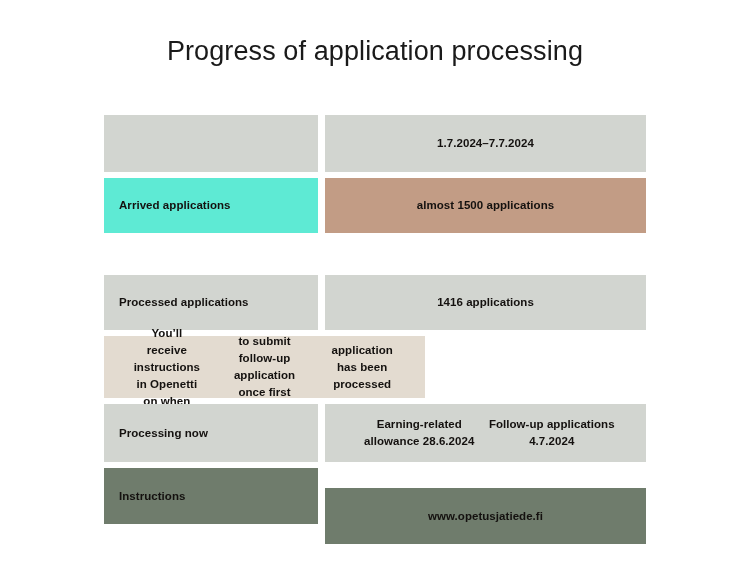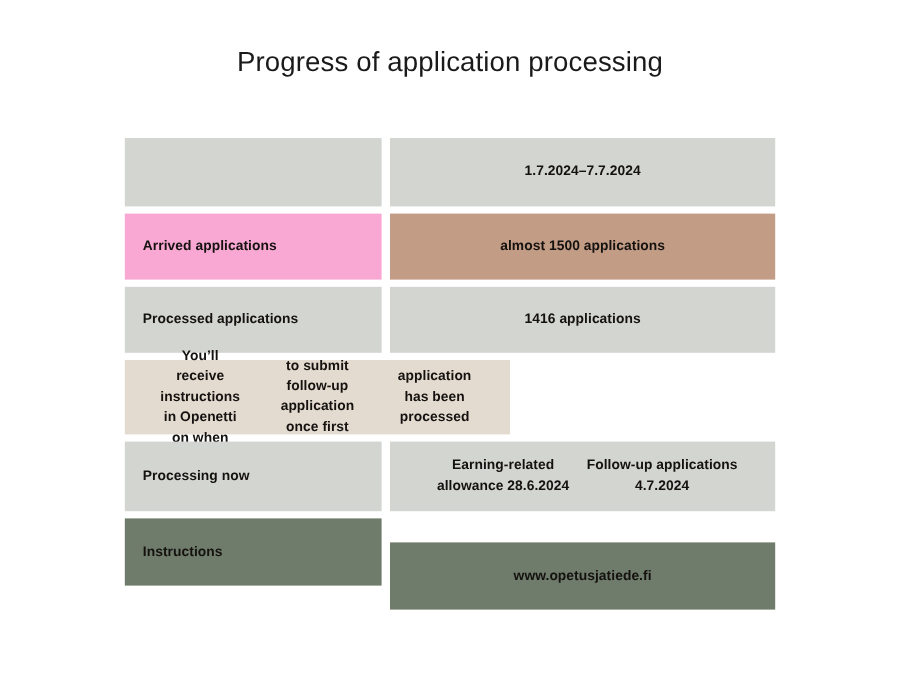--- a/index.html
+++ b/index.html
@@ -18,21 +18,21 @@
     width: 750px;
     height: 563px;
     background: #ffffff;
   }
   .slide-title {
     position: absolute;
     left: 0;
     top: 34px;
     width: 750px;
     text-align: center;
-    font-size: 23px;
+    font-size: 27px;
     font-weight: 400;
     color: #1a1a1a;
     letter-spacing: 0.1px;
     line-height: 34px;
   }
   .status-table {
     position: absolute;
     left: 104px;
     top: 115px;
     width: 542px;
@@ -70,21 +70,21 @@
     line-height: 17px;
     letter-spacing: 0.05px;
   }
   .t-cell.value span {
     display: block;
     width: 100%;
   }
   
   .row-period .t-cell { height: 57px; }
   .row-arrived .t-cell { height: 55px; }
-  .row-processed .t-cell { height: 55px; }
+  .row-processed .t-cell { height: 55px; margin-top: 36px; }
   .row-important .t-cell { height: 62px; }
   .row-processing .t-cell { height: 58px; }
   .row-instructions .t-cell { height: 56px; }
 </style>
 </head>
 <body style="background: rgb(255, 255, 255);">
 
 <div class="slide">
 
   <div class="slide-title">Progress of application processing</div>
@@ -94,21 +94,21 @@
     <div class="t-row row-period">
       <div class="t-cell label" style="background: rgb(210, 213, 208);">
         <span></span>
       </div>
       <div class="t-cell value" style="background: rgb(210, 213, 208);">
         <span>1.7.2024–7.7.2024</span>
       </div>
     </div>
 
     <div class="t-row row-arrived">
-      <div class="t-cell label" style="background: #f9a8d4;">
+      <div class="t-cell label" style="background: #5eead4;">
         <span>Arrived applications</span>
       </div>
       <div class="t-cell value" style="background: rgb(194, 156, 133);">
         <span>almost 1500 applications</span>
       </div>
     </div>
 
     <div class="t-row row-processed">
       <div class="t-cell label" style="background: rgb(210, 213, 208);">
         <span>Processed applications</span>

